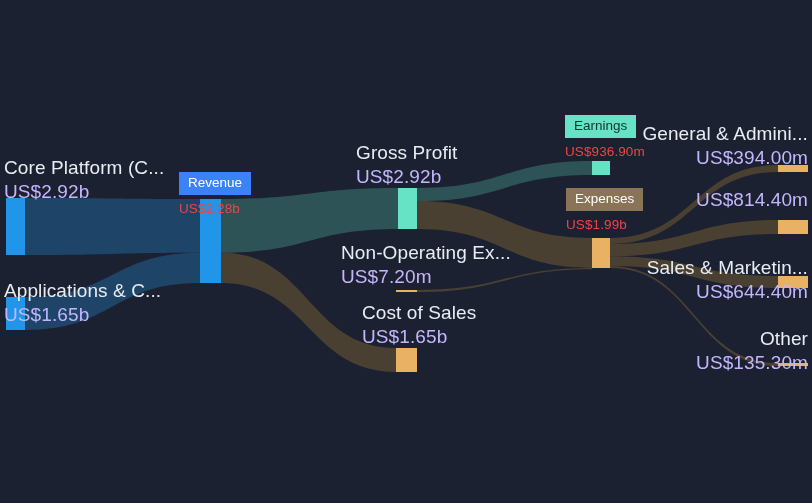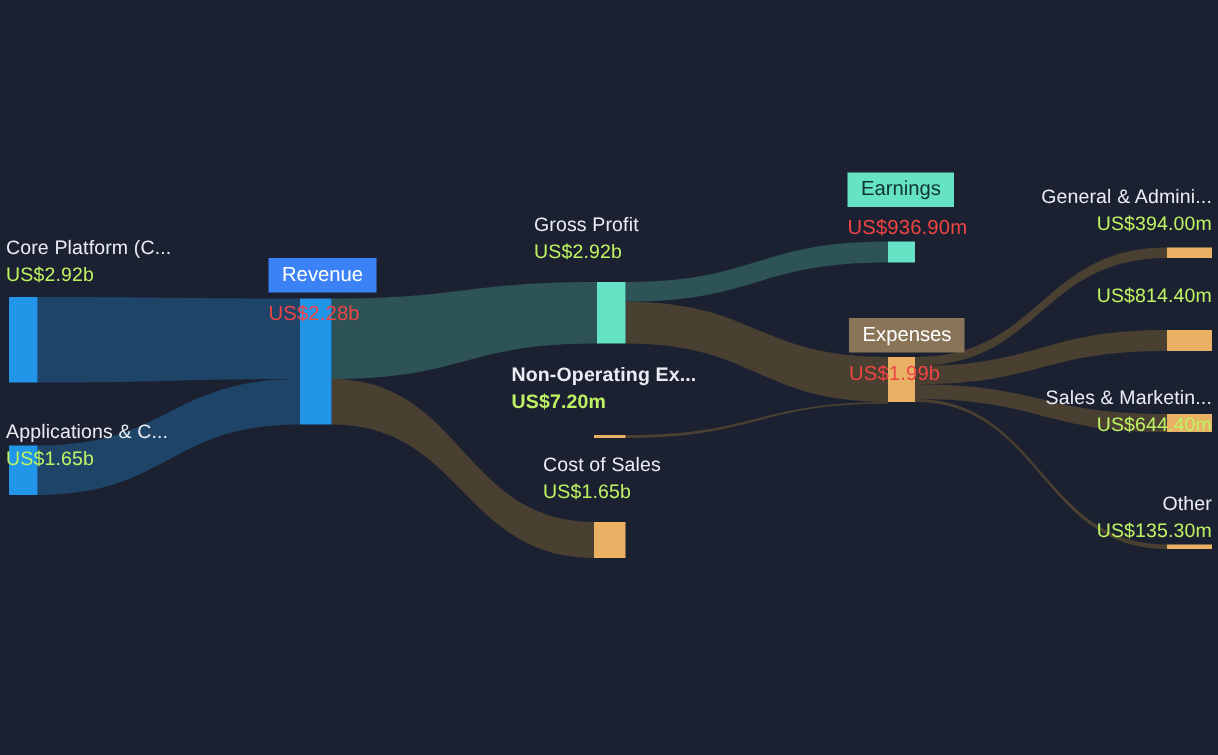--- a/index.html
+++ b/index.html
@@ -25,29 +25,29 @@
     height: 503px;
   }
   .lbl {
     position: absolute;
     white-space: nowrap;
     line-height: 1.0;
     pointer-events: none;
   }
   .lbl .name {
     display: block;
-    font-size: 13px;
+    font-size: 19px;
     color: #e9edf3;
     letter-spacing: 0.1px;
     margin-bottom: 5px;
   }
   .lbl .val {
     display: block;
-    font-size: 13px;
-    color: #bef264;
+    font-size: 19px;
+    color: #c4b5fd;
     letter-spacing: 0.1px;
   }
   .lbl.right-align {
     text-align: right;
   }
   .pill {
     display: inline-block;
     border-radius: 0;
     padding: 4px 9px 5px 9px;
     font-size: 13.5px;
@@ -126,36 +126,36 @@
   <div class="pill-wrap" style="left:179px; top:172px;">
     <span class="pill pill-revenue">Revenue</span>
     <span class="val">US$2.28b</span>
   </div>
 
   <div class="lbl" style="left:356px; top:143px;">
     <span class="name">Gross Profit</span>
     <span class="val">US$2.92b</span>
   </div>
 
-  <div class="lbl" style="left:341px; top:243px;font-weight:bold;">
+  <div class="lbl" style="left:341px; top:243px;">
     <span class="name">Non-Operating Ex...</span>
     <span class="val">US$7.20m</span>
   </div>
 
   <div class="lbl" style="left:362px; top:303px;">
     <span class="name">Cost of Sales</span>
     <span class="val">US$1.65b</span>
   </div>
 
   <div class="pill-wrap" style="left:565px; top:115px;">
     <span class="pill pill-earnings">Earnings</span>
     <span class="val">US$936.90m</span>
   </div>
 
-  <div class="pill-wrap" style="left:566px; top:188px;margin-top:24px;">
+  <div class="pill-wrap" style="left:566px; top:188px;">
     <span class="pill pill-expenses">Expenses</span>
     <span class="val">US$1.99b</span>
   </div>
 
   <div class="lbl right-align" style="right:4px; top:124px;">
     <span class="name">General &amp; Admini...</span>
     <span class="val">US$394.00m</span>
   </div>
 
   <div class="lbl right-align" style="right:4px; top:190px;">

